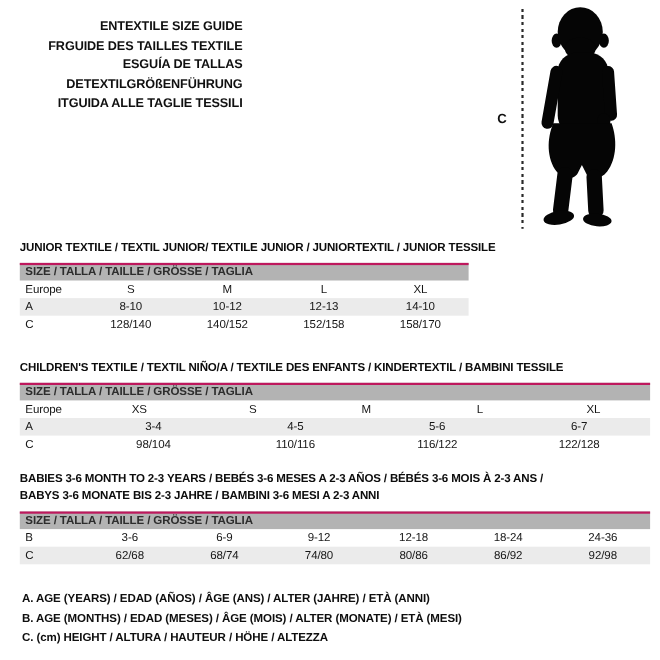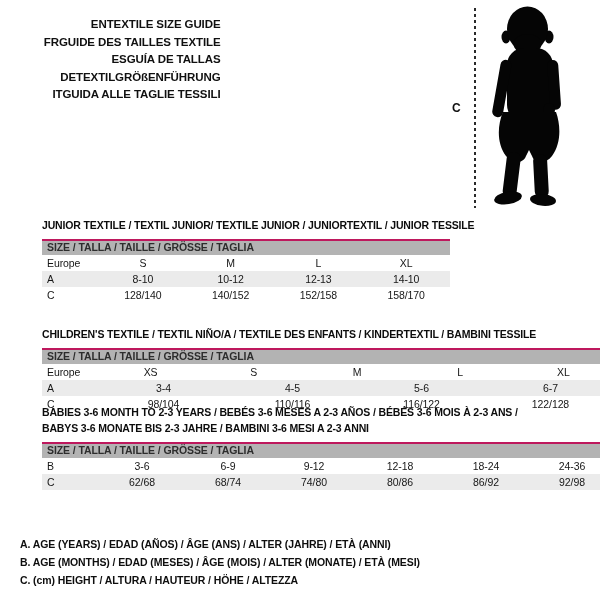--- a/index.html
+++ b/index.html
@@ -13,24 +13,24 @@
   .lang-row{line-height:17.5px;font-size:11.5px;font-weight:700;letter-spacing:-0.1px;white-space:nowrap;color:#101010;}
   .lang-code{display:inline-block;width:37px;}
 
   
   .measure-line{position:absolute;left:474px;top:8px;width:2px;height:200px;
     background:repeating-linear-gradient(to bottom,#2a2a2a 0 3px,transparent 3px 6px);}
   .measure-label{position:absolute;left:452px;top:101px;font-size:12px;font-weight:700;color:#101010;}
   .baby{position:absolute;left:481px;top:4px;width:96px;height:206px;}
 
   
-  .size-block{position:absolute;left:18px;margin-left:24px;}
+  .size-block{position:absolute;left:18px;}
   .t1{top:217px;width:408px;}
   .t2{top:326px;width:573px;}
-  .t3{top:404px;width:573px;}
+  .t3{top:427px;width:573px;}
   .tbl-title{font-size:10.5px;font-weight:700;line-height:16px;letter-spacing:-0.15px;
     color:#0c0c0c;white-space:nowrap;margin-bottom:6px;}
   .tbl-head{box-sizing:border-box;height:16px;line-height:13px;border-top:2px solid #be185d;
     background:#b3b3b3;padding-left:5px;font-size:10.5px;font-weight:700;color:#2d2d2d;letter-spacing:-0.1px;}
   .tbl-row{display:flex;height:16px;line-height:16px;font-size:10.5px;color:#161616;letter-spacing:-0.1px;}
   .tbl-row.shaded{background:#ebebeb;}
   .tbl-label{width:57px;padding-left:5px;box-sizing:border-box;text-align:left;}
   .tbl-cell{flex:1;text-align:center;}
 
   

